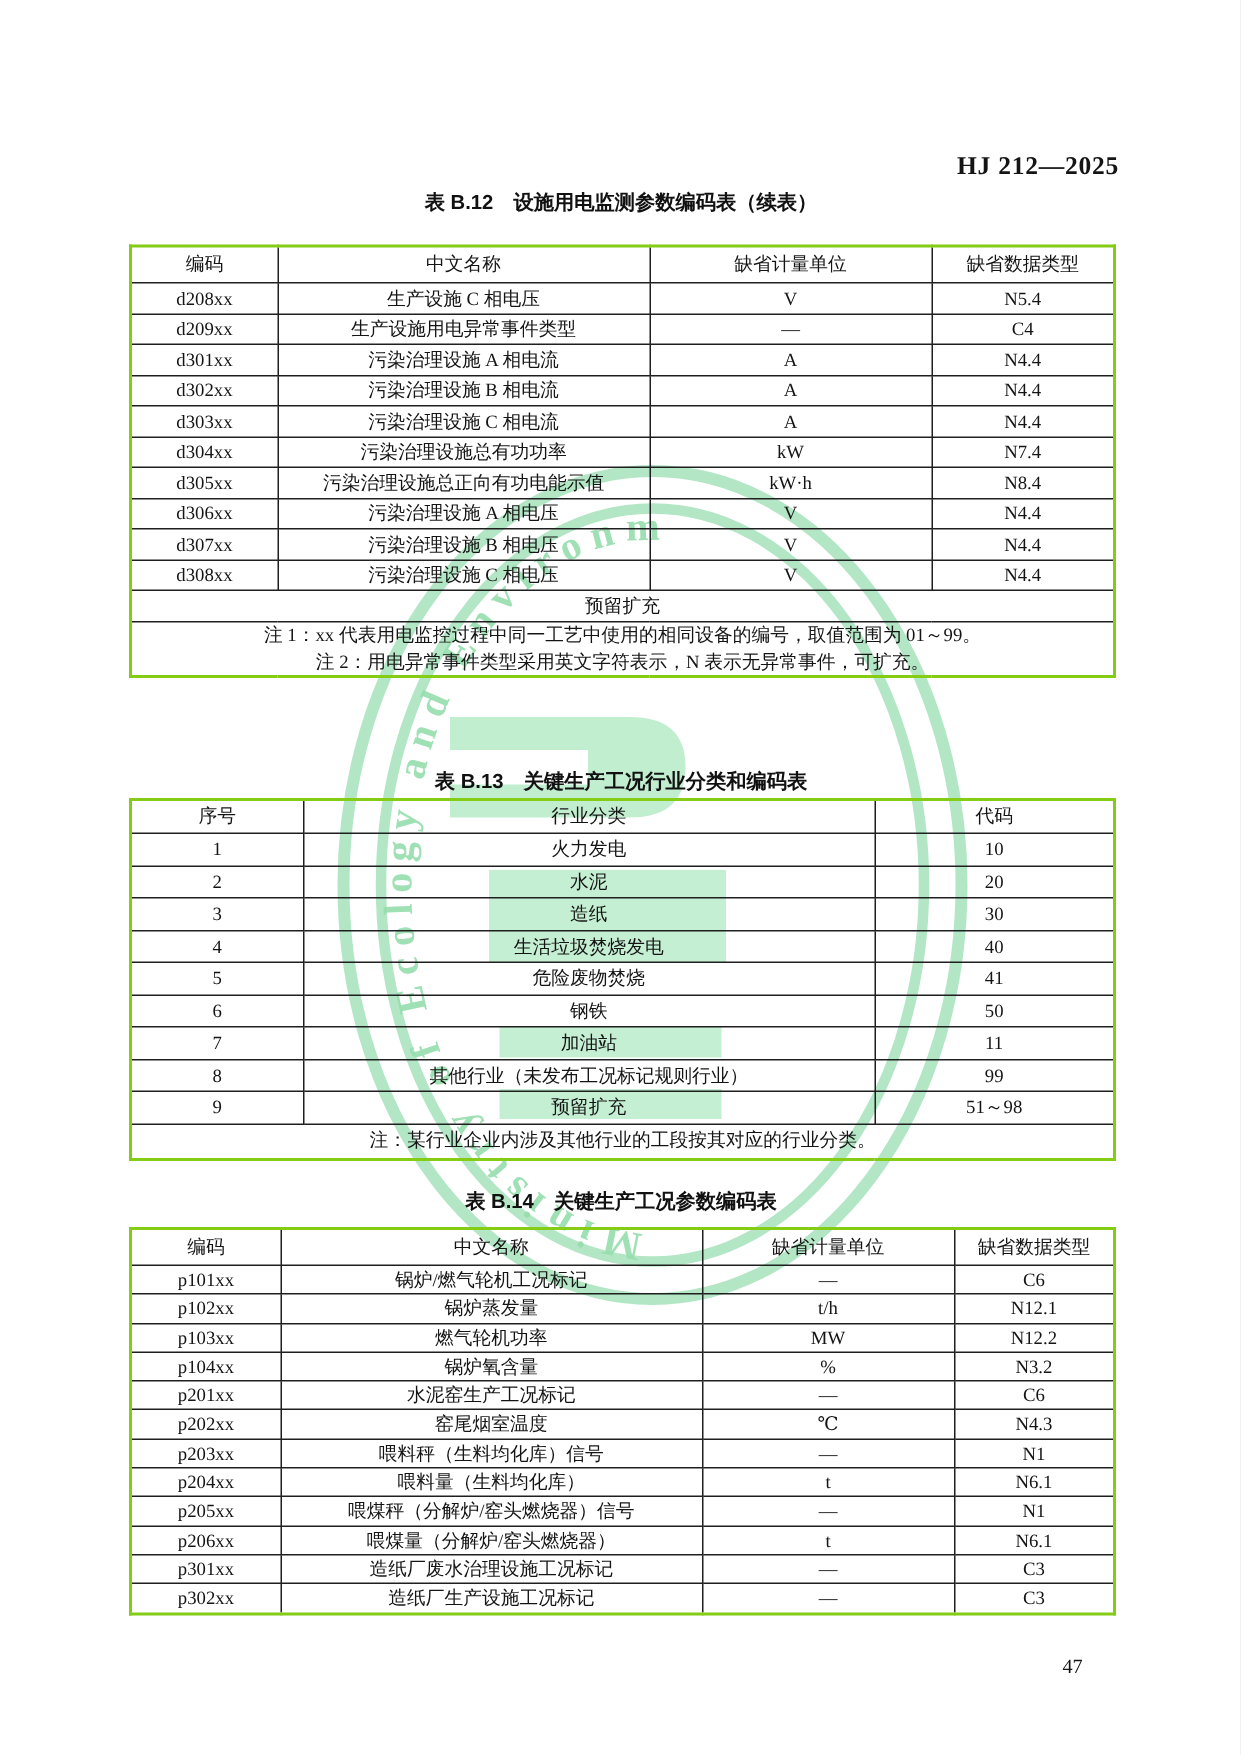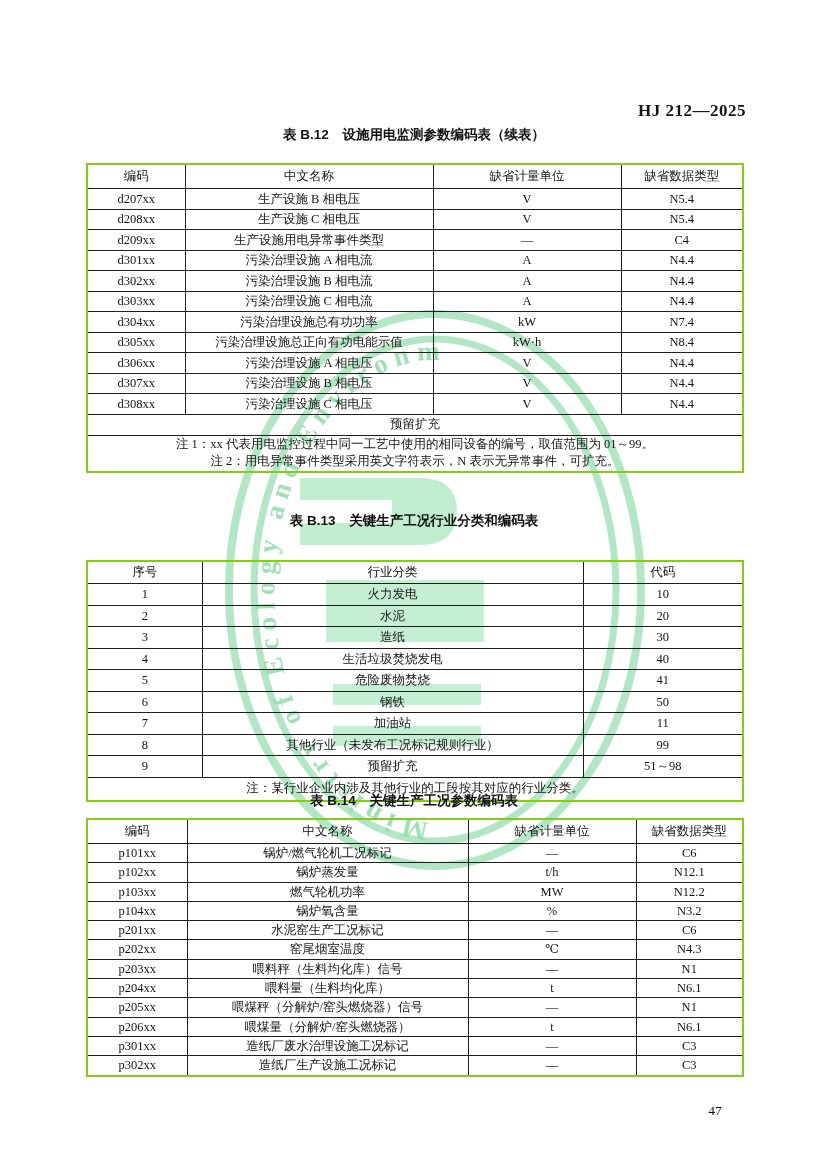--- a/index.html
+++ b/index.html
@@ -42,21 +42,21 @@
   table.doc th,table.doc td{
     border:1px solid #1f1f1f;
     text-align:center;vertical-align:middle;
     padding:0 2px;font-weight:normal;line-height:1.15;
     overflow:hidden;white-space:nowrap;
   }
   .tb12{top:163px;}
   .tb12 th{height:23px;}
   .tb12 td{height:19.5px;}
   .tb12 td.reserved{height:20px;}
-  .tb13{top:560px;border-radius:25px;}
+  .tb13{top:532px;border-radius:25px;}
   .tb13 th{height:21px;}
   .tb13 td{height:20.5px;}
   .tb14{top:818px;}
   .tb14 th{height:23px;}
   .tb14 td{height:18.3px;}
   td.notes{
     text-align:left;padding:3px 6px;white-space:normal;height:auto;
   }
   .note-line{line-height:17.5px;}
   td.note-single{text-align:left;padding:2px 6px;height:22px;}
@@ -104,26 +104,20 @@
       </colgroup>
       <thead>
           <tr>
             <th>编码</th>
             <th>中文名称</th>
             <th>缺省计量单位</th>
             <th>缺省数据类型</th>
           </tr>
         </thead>
       <tbody>
-          <tr>
-            <td>d207xx</td>
-            <td>生产设施 B 相电压</td>
-            <td>V</td>
-            <td>N5.4</td>
-          </tr>
           <tr>
             <td>d208xx</td>
             <td>生产设施 C 相电压</td>
             <td>V</td>
             <td>N5.4</td>
           </tr>
           <tr>
             <td>d209xx</td>
             <td>生产设施用电异常事件类型</td>
             <td>—</td>

